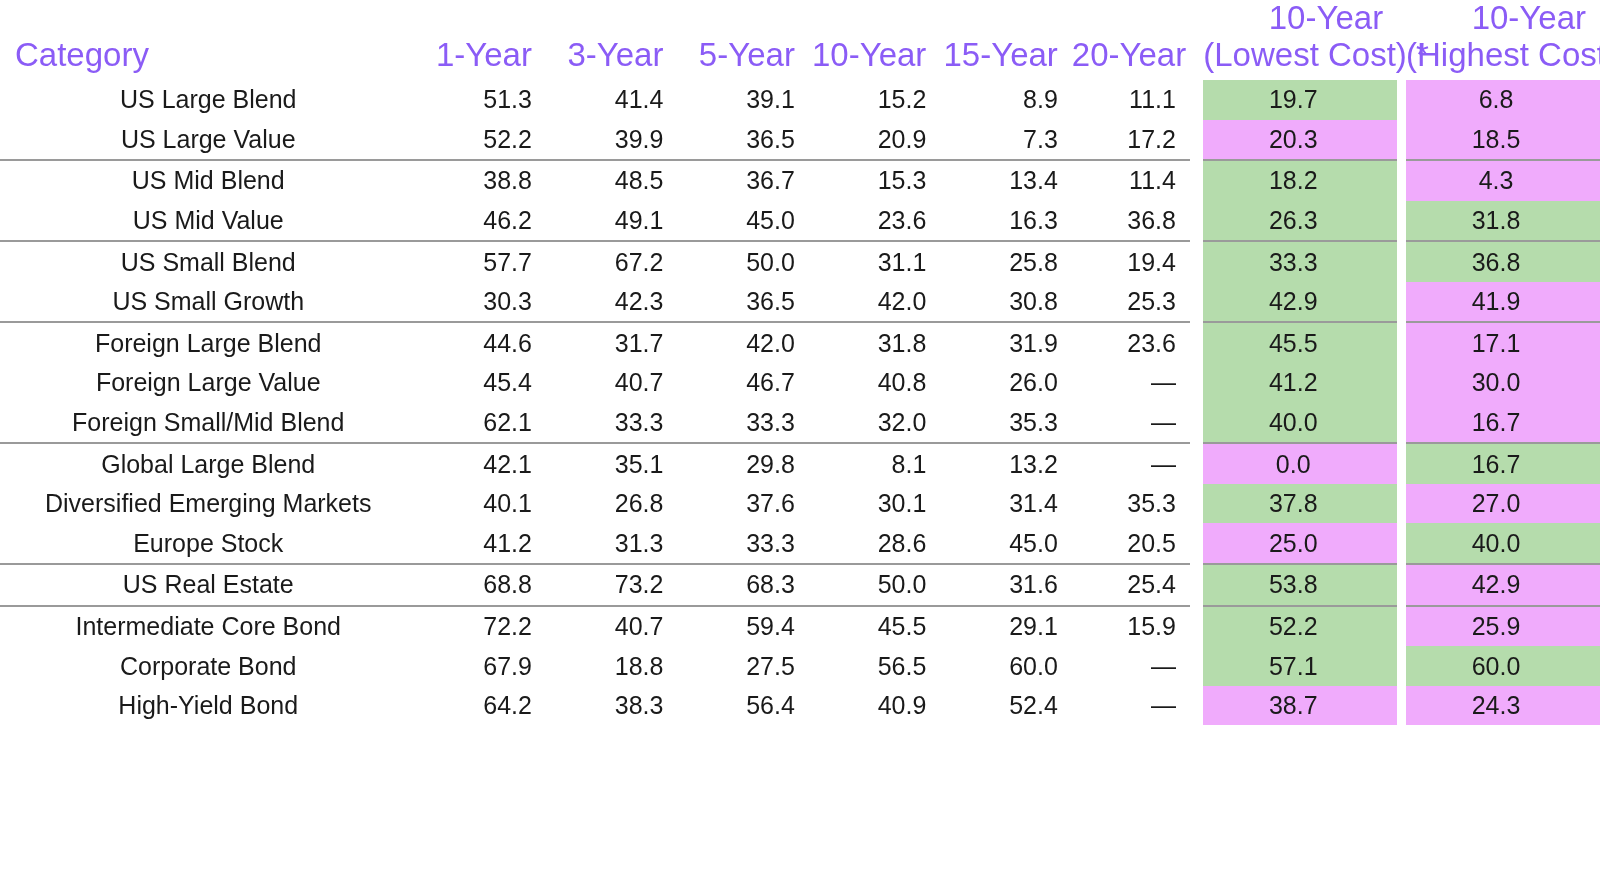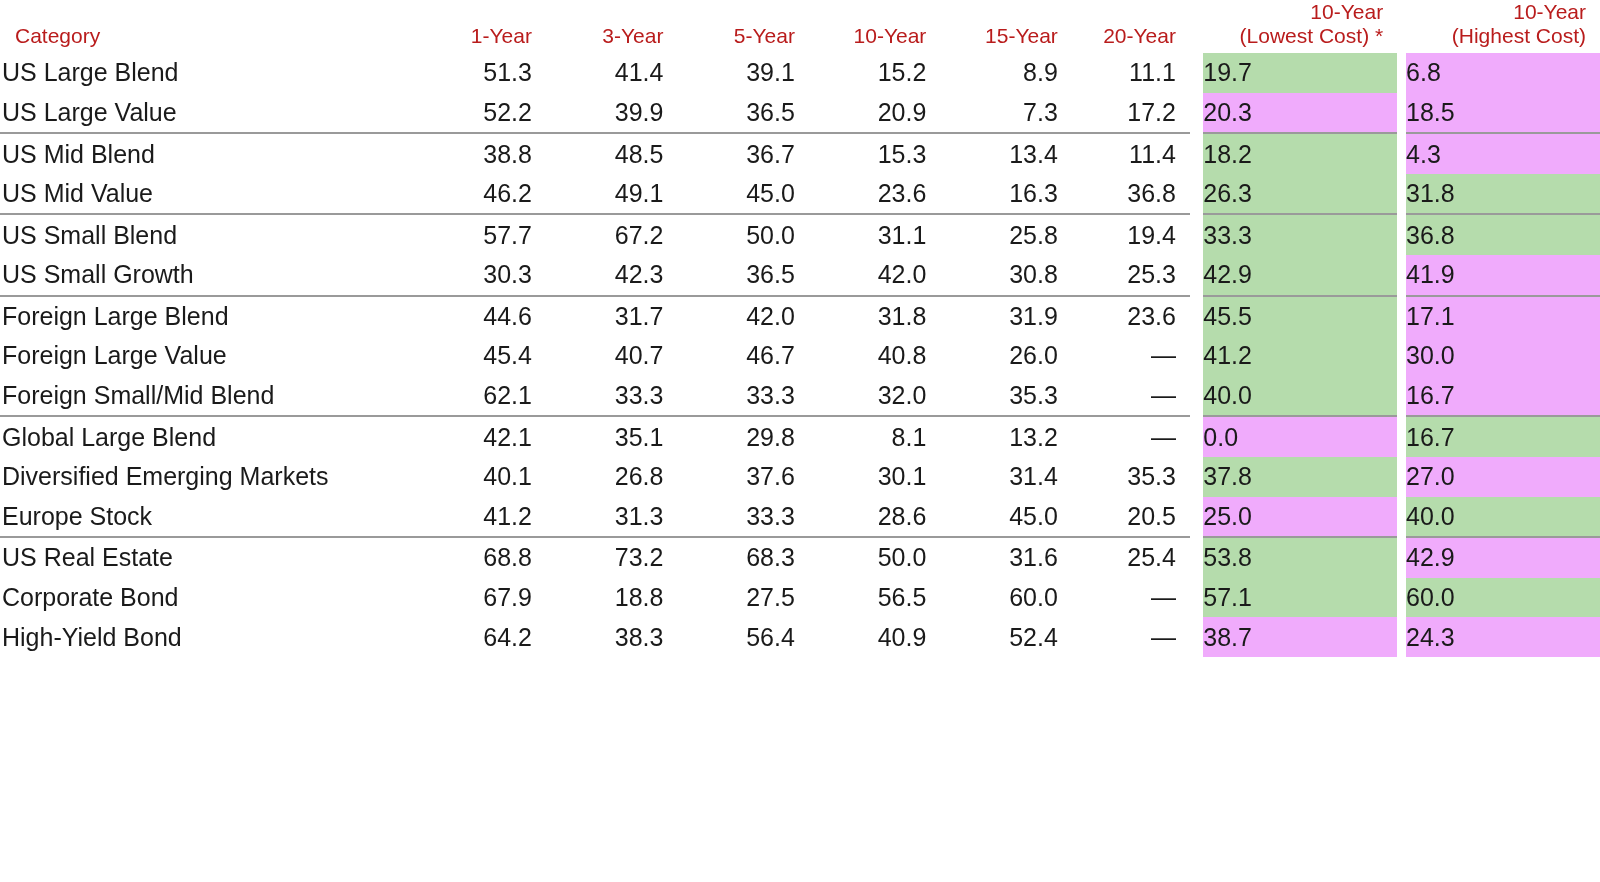--- a/index.html
+++ b/index.html
@@ -29,53 +29,53 @@
   col.c-num   { width: 118px; }
   col.c-num20 { width: 106px; }
   col.c-gap   { width: 12px;  }
   col.c-cost  { width: 174px; }
   col.c-gap2  { width: 8px;   }
   col.c-cost2 { width: 174px; }
 
   
   thead th {
     font-weight: normal;
-    font-size: 21px;
+    font-size: 33px;
     line-height: 1.12;
-    color: #b91c1c;
+    color: #8b5cf6;
     vertical-align: bottom;
     padding: 0 0 6px 0;
     white-space: nowrap;
   }
   th.h-cat  { text-align: left;  padding-left: 15px; margin-left: 36px; }
   th.h-num  { text-align: right; padding-right: 14px; }
   th.h-cost { text-align: right; padding-right: 14px; }
   th.h-gap  { padding: 0; }
   .hdr-l1, .hdr-l2 { display: block; }
 
   
   tbody td {
     font-size: 25px;
     line-height: 1;
     height: 39.6px;
     padding: 0;
     vertical-align: middle;
     white-space: nowrap;
   }
   td.cat {
-    text-align: left;
+    text-align: center;
     padding-left: 2px;
   }
   td.num {
     text-align: right;
     padding-right: 14px;
   }
   td.gapcell { padding: 0; background: #ffffff; }
   td.cost {
-    text-align: left;
+    text-align: center;
     padding-right: 14px;
   }
   td.cost.good { background: #b5dcac; }
   td.cost.bad  { background: #f0abfc; }
 
   
   tbody tr.grp-start > td {
     border-top: 2px solid #9a9a9a;
   }
   tbody tr.grp-start > td.gapcell {
@@ -305,20 +305,33 @@
           <td class="num">73.2</td>
           <td class="num">68.3</td>
           <td class="num">50.0</td>
           <td class="num">31.6</td>
           <td class="num">25.4</td>
           <td class="gapcell"></td>
           <td class="cost good">53.8</td>
           <td class="gapcell"></td>
           <td class="cost bad">42.9</td>
         </tr>
+        <tr class="grp-start">
+          <td class="cat">Intermediate Core Bond</td>
+          <td class="num">72.2</td>
+          <td class="num">40.7</td>
+          <td class="num">59.4</td>
+          <td class="num">45.5</td>
+          <td class="num">29.1</td>
+          <td class="num">15.9</td>
+          <td class="gapcell"></td>
+          <td class="cost good">52.2</td>
+          <td class="gapcell"></td>
+          <td class="cost bad">25.9</td>
+        </tr>
         <tr>
           <td class="cat">Corporate Bond</td>
           <td class="num">67.9</td>
           <td class="num">18.8</td>
           <td class="num">27.5</td>
           <td class="num">56.5</td>
           <td class="num">60.0</td>
           <td class="num">—</td>
           <td class="gapcell"></td>
           <td class="cost good">57.1</td>

